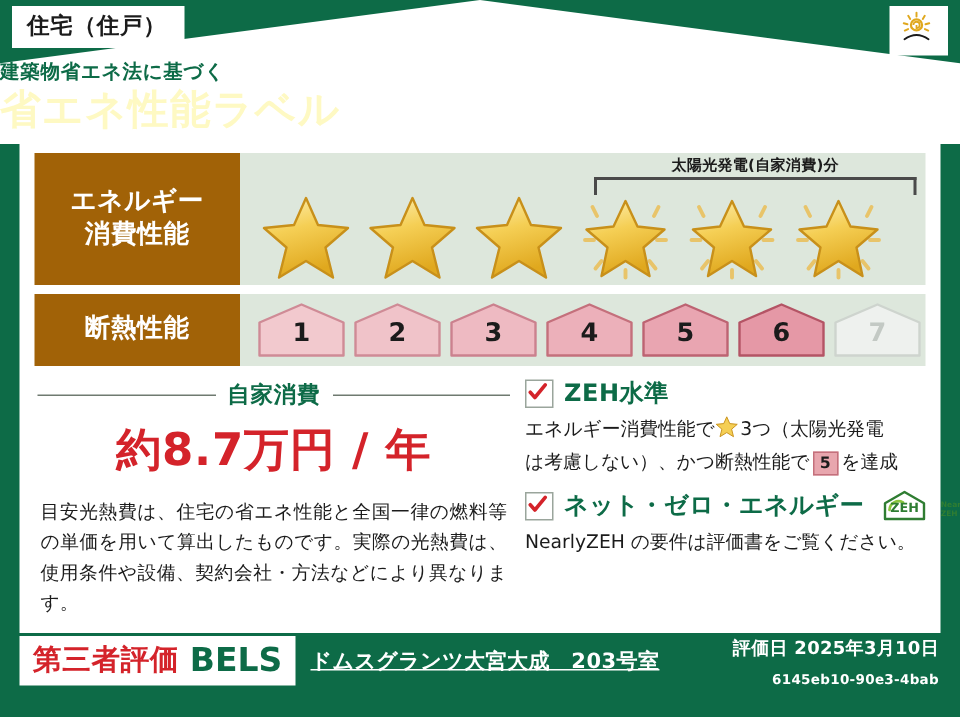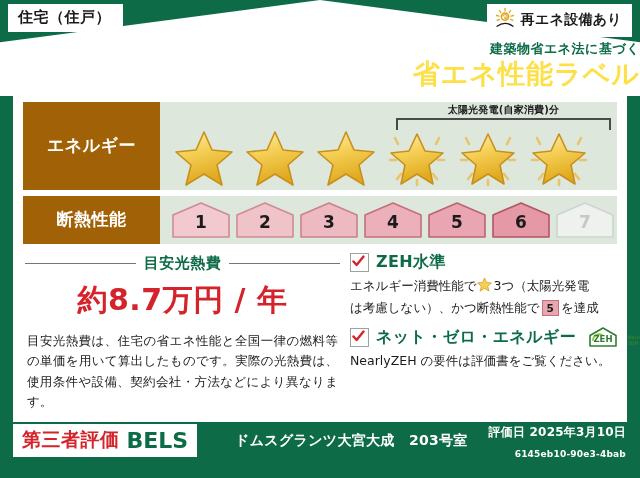--- a/index.html
+++ b/index.html
@@ -37,28 +37,28 @@
 
   
   .roof{
     position:absolute;left:0;top:0;width:640px;height:96px;
     background:#ffffff;
     clip-path:polygon(50% 0%, 100% 44%, 100% 100%, 0% 100%, 0% 44%);
     z-index:1;
   }
   .roof-titles{
     position:absolute;left:0;top:42px;width:640px;
-    text-align:right;z-index:4;
+    text-align:left;z-index:4;
   }
   .roof-sub{
     font-size:13px;font-weight:bold;color:#0d6b47;letter-spacing:0.5px;
     line-height:1.1;
   }
   .roof-main{
-    font-size:27px;font-weight:bold;color:#fde047;letter-spacing:1px;
+    font-size:27px;font-weight:bold;color:#fef9c3;letter-spacing:1px;
     line-height:1.25;margin-top:1px;
   }
 
   
   .card{
     position:absolute;left:13px;top:92px;width:614px;height:330px;
     background:#ffffff;z-index:3;
   }
 
   
@@ -172,22 +172,22 @@
     z-index:4;
   }
   .bels-box{
     position:absolute;left:13px;top:10px;
     background:#ffffff;padding:3px 9px 4px 9px;
     display:flex;align-items:center;gap:7px;
   }
   .bels-jp{font-size:19px;font-weight:bold;color:#d4232a;letter-spacing:0.5px;}
   .bels-en{font-size:22px;font-weight:bold;color:#0d6b47;letter-spacing:0px;}
   .bldg-name{
-    position:absolute;left:235px;top:18px;
-    color:#ffffff;font-size:14px;font-weight:bold;letter-spacing:0.3px;
+    position:absolute;left:207px;top:18px;
+    color:#ffffff;font-size:14px;font-weight:bold;letter-spacing:0.3px;text-decoration:underline;
   }
   .eval{
     position:absolute;right:14px;top:10px;text-align:right;color:#ffffff;
   }
   .eval .d{font-size:12px;font-weight:bold;letter-spacing:0.2px;}
   .eval .id{font-size:9px;font-weight:bold;margin-top:8px;letter-spacing:0.2px;}
 </style>
 </head>
 <body>
 
@@ -207,34 +207,34 @@
           <line x1="2.5" y1="8.5" x2="5" y2="9.2"></line>
           <line x1="19.5" y1="8.5" x2="17" y2="9.2"></line>
           <line x1="3.2" y1="13.4" x2="5.4" y2="12.4"></line>
           <line x1="18.8" y1="13.4" x2="16.6" y2="12.4"></line>
         </g>
         <circle cx="11" cy="9.6" r="3.7" fill="none" stroke="#e0a81e" stroke-width="1.5"></circle>
         <path d="M8.9 9.6 a2.1 2.1 0 1 1 2.1 2.1 L11 9.6" fill="none" stroke="#e0a81e" stroke-width="1.2"></path>
         <path d="M3 19.2 Q11 13.4 19 19.2" fill="none" stroke="#1b1b1b" stroke-width="1.3" stroke-linecap="round"></path>
       </svg>
     </span>
-    <span class="txt">再エネ設備あり</span>
   </div>
 
   <div class="roof-titles">
     <div class="roof-sub">建築物省エネ法に基づく</div>
     <div class="roof-main">省エネ性能ラベル</div>
   </div>
 
   <div class="card">
 
     <div class="row row-energy">
       <div class="row-label">
         <span>
           <span>エネルギー</span><br>
+          <span>消費性能</span>
         </span>
       </div>
       <div class="row-body">
         <div class="solar-cap">太陽光発電(自家消費)分</div>
         <div class="solar-bracket"></div>
         <div class="stars">
 
           <div class="star-cell">
             <svg width="60" height="57" viewBox="0 0 60 57">
               <defs>
@@ -352,21 +352,21 @@
           </div>
         </div>
       </div>
     </div>
 
     <div class="lower">
 
       <div class="lower-left">
         <div class="cost-head">
           <span class="hr"></span>
-          <span class="t">目安光熱費</span>
+          <span class="t">自家消費</span>
           <span class="hr"></span>
         </div>
         <div class="cost-value">約8.7万円 / 年</div>
         <div class="cost-note">目安光熱費は、住宅の省エネ性能と全国一律の燃料等の単価を用いて算出したものです。実際の光熱費は、使用条件や設備、契約会社・方法などにより異なります。</div>
       </div>
 
       <div class="lower-right">
 
         <div class="zeh-item">
           <div class="zeh-head">

